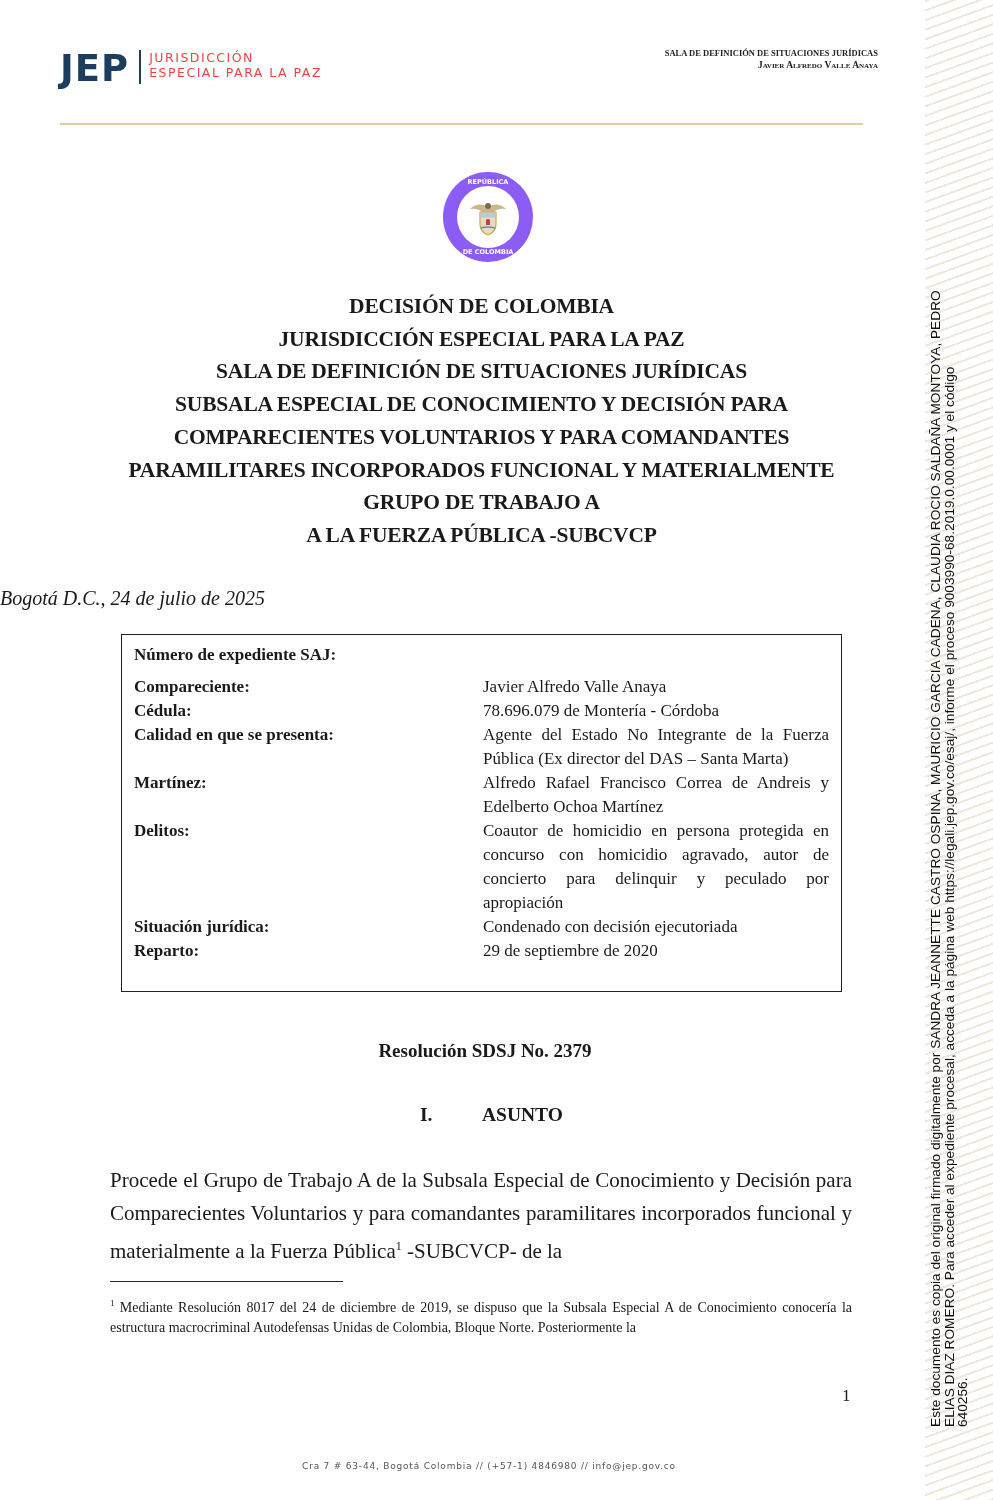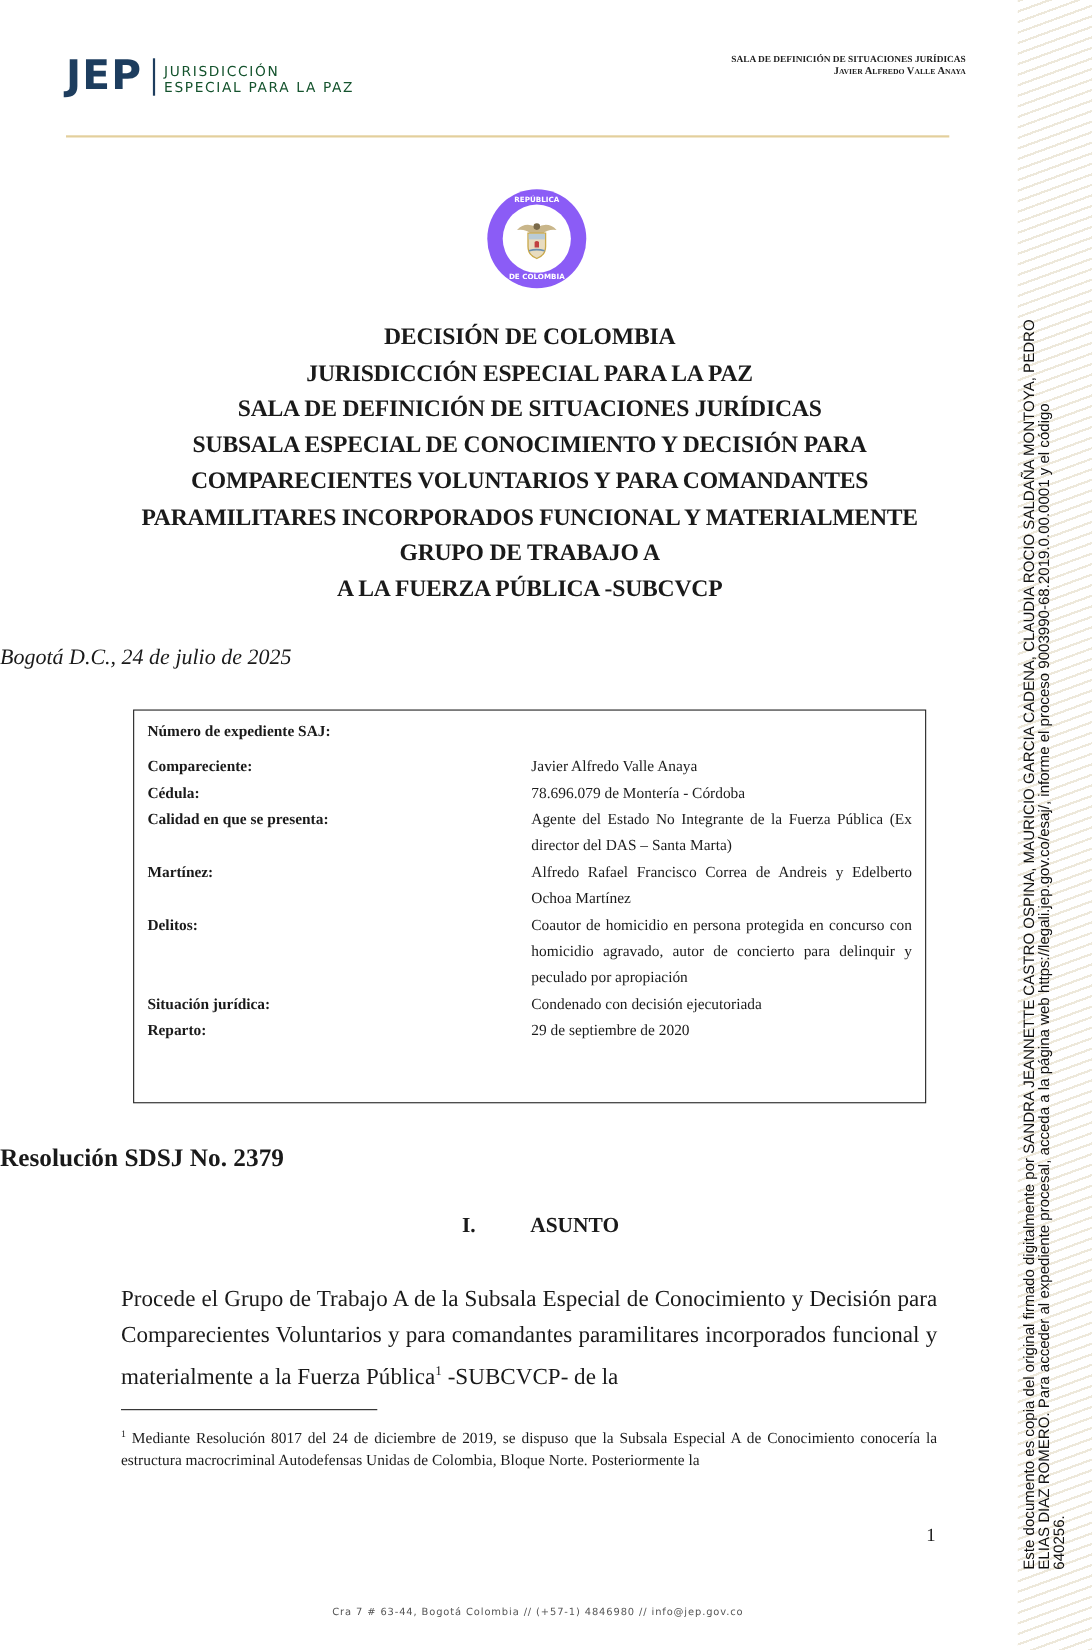--- a/index.html
+++ b/index.html
@@ -1,38 +1,38 @@
 <!DOCTYPE html>
 <html><head>
 <meta charset="utf-8">
 <style>
   html, body { margin: 0; padding: 0; }
   body {
     width: 993px; height: 1500px; background: #ffffff; position: relative; overflow: hidden;
     font-family: "Liberation Serif", "DejaVu Serif", serif; color: #1a1a1a;
   }
-  .logo { position: absolute; left: 60px; top: 50px; display: flex; align-items: flex-end; }
+  .logo { position: absolute; left: 60px; top: 50px; display: flex; align-items: flex-start; }
   .logo-mark { font-family: "DejaVu Sans", "Liberation Sans", sans-serif; font-weight: bold; font-size: 37px; color: #1d3d5e; letter-spacing: 1px; line-height: 1; }
   .logo-sep { width: 2px; height: 34px; background: #1d3d5e; margin: 0 8px 0 10px; }
-  .logo-text { font-family: "DejaVu Sans", "Liberation Sans", sans-serif; font-size: 12.5px; color: #14532d; letter-spacing: 1.5px; line-height: 15px; }
+  .logo-text { font-family: "DejaVu Sans", "Liberation Sans", sans-serif; font-size: 12.5px; color: #ef4444; letter-spacing: 1.5px; line-height: 15px; }
   .header-right { position: absolute; right: 115px; top: 47px; text-align: right; font-size: 8.5px; font-weight: bold; line-height: 12px; color: #222; }
   .header-right .sc { font-variant: small-caps; font-size: 9.5px; }
   .rule { position: absolute; left: 60px; top: 123px; width: 803px; height: 2px; background: #e3cf9c; }
   .seal { position: absolute; left: 443px; top: 172px; width: 90px; height: 90px; border-radius: 50%; background: #8b5cf6; display: flex; align-items: center; justify-content: center; }
   .seal-inner { width: 62px; height: 62px; border-radius: 50%; background: #fff; display: flex; align-items: center; justify-content: center; }
   .seal-txt-top, .seal-txt-bot { position: absolute; left: 0; width: 90px; text-align: center; font-family: "DejaVu Sans", sans-serif; font-size: 6.5px; color: #fff; font-weight: bold; }
   .seal-txt-top { top: 6px; } .seal-txt-bot { bottom: 6px; }
   .title-block { position: absolute; left: 60px; width: 843px; top: 290px; text-align: center; font-weight: bold; font-size: 21.5px; line-height: 32.7px; letter-spacing: -0.2px; }
   .date { position: absolute; left: 0; width: 990px; top: 587px; font-style: italic; font-size: 20px; }
-  .info-box { position: absolute; left: 121px; top: 634px; width: 721px; height: 358px; border: 1.5px solid #222; box-sizing: border-box; padding: 8px 12px 0 12px; font-size: 14px; line-height: 24px; margin-top: 11px; }
+  .info-box { position: absolute; left: 121px; top: 634px; width: 721px; height: 358px; border: 1.5px solid #222; box-sizing: border-box; padding: 8px 12px 0 12px; font-size: 17px; line-height: 24px; }
   .info-row { display: flex; }
   .info-row.gap { margin-bottom: 8px; }
   .info-label { width: 349px; font-weight: bold; flex-shrink: 0; }
   .info-value { width: 349px; text-align: justify; }
-  .resolucion { position: absolute; left: 0; width: 970px; top: 1040px; font-weight: bold; font-size: 23px; }
+  .resolucion { position: absolute; left: 0; width: 970px; top: 1040px; text-align: center; font-weight: bold; font-size: 19px; }
   .asunto { position: absolute; left: 420px; top: 1104px; font-weight: bold; font-size: 19.5px; }
   .asunto .num { display: inline-block; width: 62px; }
   .body-text { position: absolute; left: 110px; top: 1164px; width: 742px; font-size: 21px; line-height: 33px; text-align: justify; }
   .body-text sup { font-size: 12px; }
   .fn-rule { position: absolute; left: 110px; top: 1281px; width: 233px; height: 1px; background: #222; }
   .footnote { position: absolute; left: 110px; top: 1293px; width: 742px; font-size: 14px; line-height: 20px; text-align: justify; }
   .footnote sup { font-size: 9px; }
   .page-num { position: absolute; left: 842px; top: 1386px; font-size: 17px; }
   .address { position: absolute; left: 0; width: 930px; top: 1461px; text-align: center; font-family: "DejaVu Sans", sans-serif; font-size: 9px; color: #555; letter-spacing: 0.8px; padding-left: 24px; }
   .side-strip { position: absolute; left: 925px; top: 0; width: 68px; height: 1500px; overflow: hidden; }

